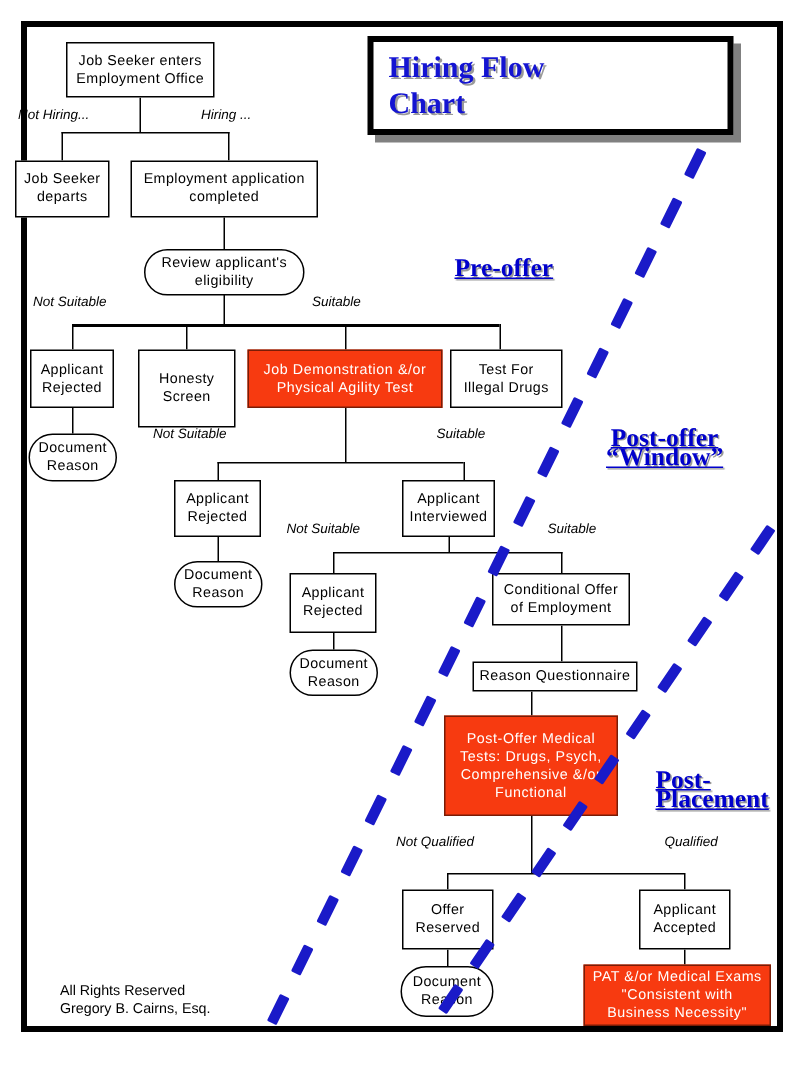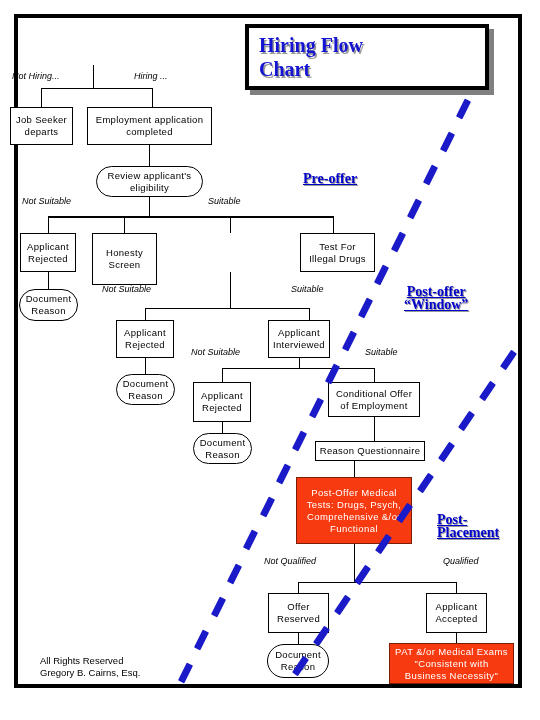--- a/index.html
+++ b/index.html
@@ -77,21 +77,21 @@
     color: #000000;
     white-space: nowrap;
     z-index: 7;
   }
 
   
   .phase {
     position: absolute;
     font-family: "Liberation Serif", serif;
     font-weight: bold;
-    font-size: 14px;
+    font-size: 17px;
     line-height: 13px;
     color: #0000CC;
     text-decoration: underline;
     text-align: center;
     white-space: nowrap;
     text-shadow: 1px 1px 0 #9a9a9a;
     z-index: 9;
   }
 
   
@@ -206,20 +206,26 @@
 
   <div class="ln v" style="left:354px; top:544px; height:38px;"></div>
   <div class="ln h" style="left:298px; top:582px; width:158px;"></div>
   <div class="ln v" style="left:298px; top:582px; height:11px;"></div>
   <div class="ln v" style="left:456px; top:582px; height:11px;"></div>
 
   <div class="ln v" style="left:298px; top:633px; height:11px;"></div>
 
   <div class="ln v" style="left:456px; top:633px; height:10px;"></div>
 
+  <div class="node" style="left:44px;  top:28px;  width:99px;  height:37px;">
+    <div>
+      <div>Job Seeker enters</div>
+      <div>Employment Office</div>
+    </div>
+  </div>
 
   <div class="node" style="left:10px;  top:107px; width:63px;  height:38px;">
     <div>
       <div>Job Seeker</div>
       <div>departs</div>
     </div>
   </div>
 
   <div class="node" style="left:87px;  top:107px; width:125px; height:38px;">
     <div>
@@ -242,20 +248,26 @@
     </div>
   </div>
 
   <div class="node" style="left:92px;  top:233px; width:65px;  height:52px;">
     <div>
       <div>Honesty</div>
       <div>Screen</div>
     </div>
   </div>
 
+  <div class="node red" style="left:165px; top:233px; width:130px; height:39px;">
+    <div>
+      <div>Job Demonstration &amp;/or</div>
+      <div>Physical Agility Test</div>
+    </div>
+  </div>
 
   <div class="node" style="left:300px; top:233px; width:75px;  height:39px;">
     <div>
       <div>Test For</div>
       <div>Illegal Drugs</div>
     </div>
   </div>
 
   <div class="node rounded" style="left:19px;  top:289px; width:59px;  height:32px;">
     <div>

